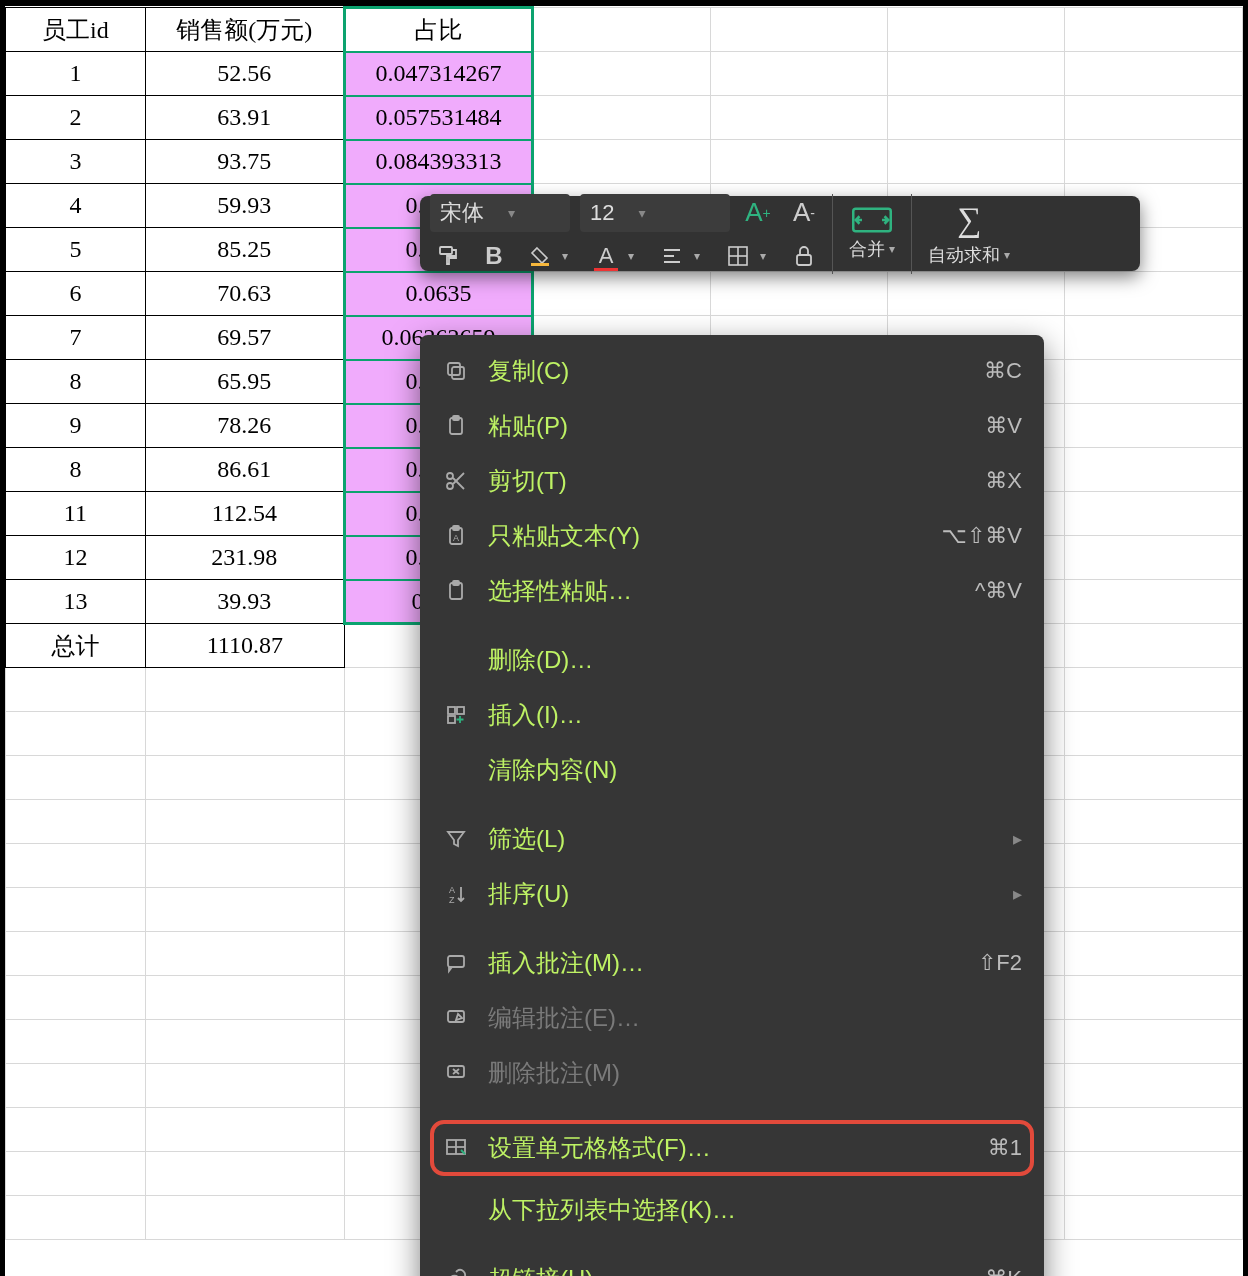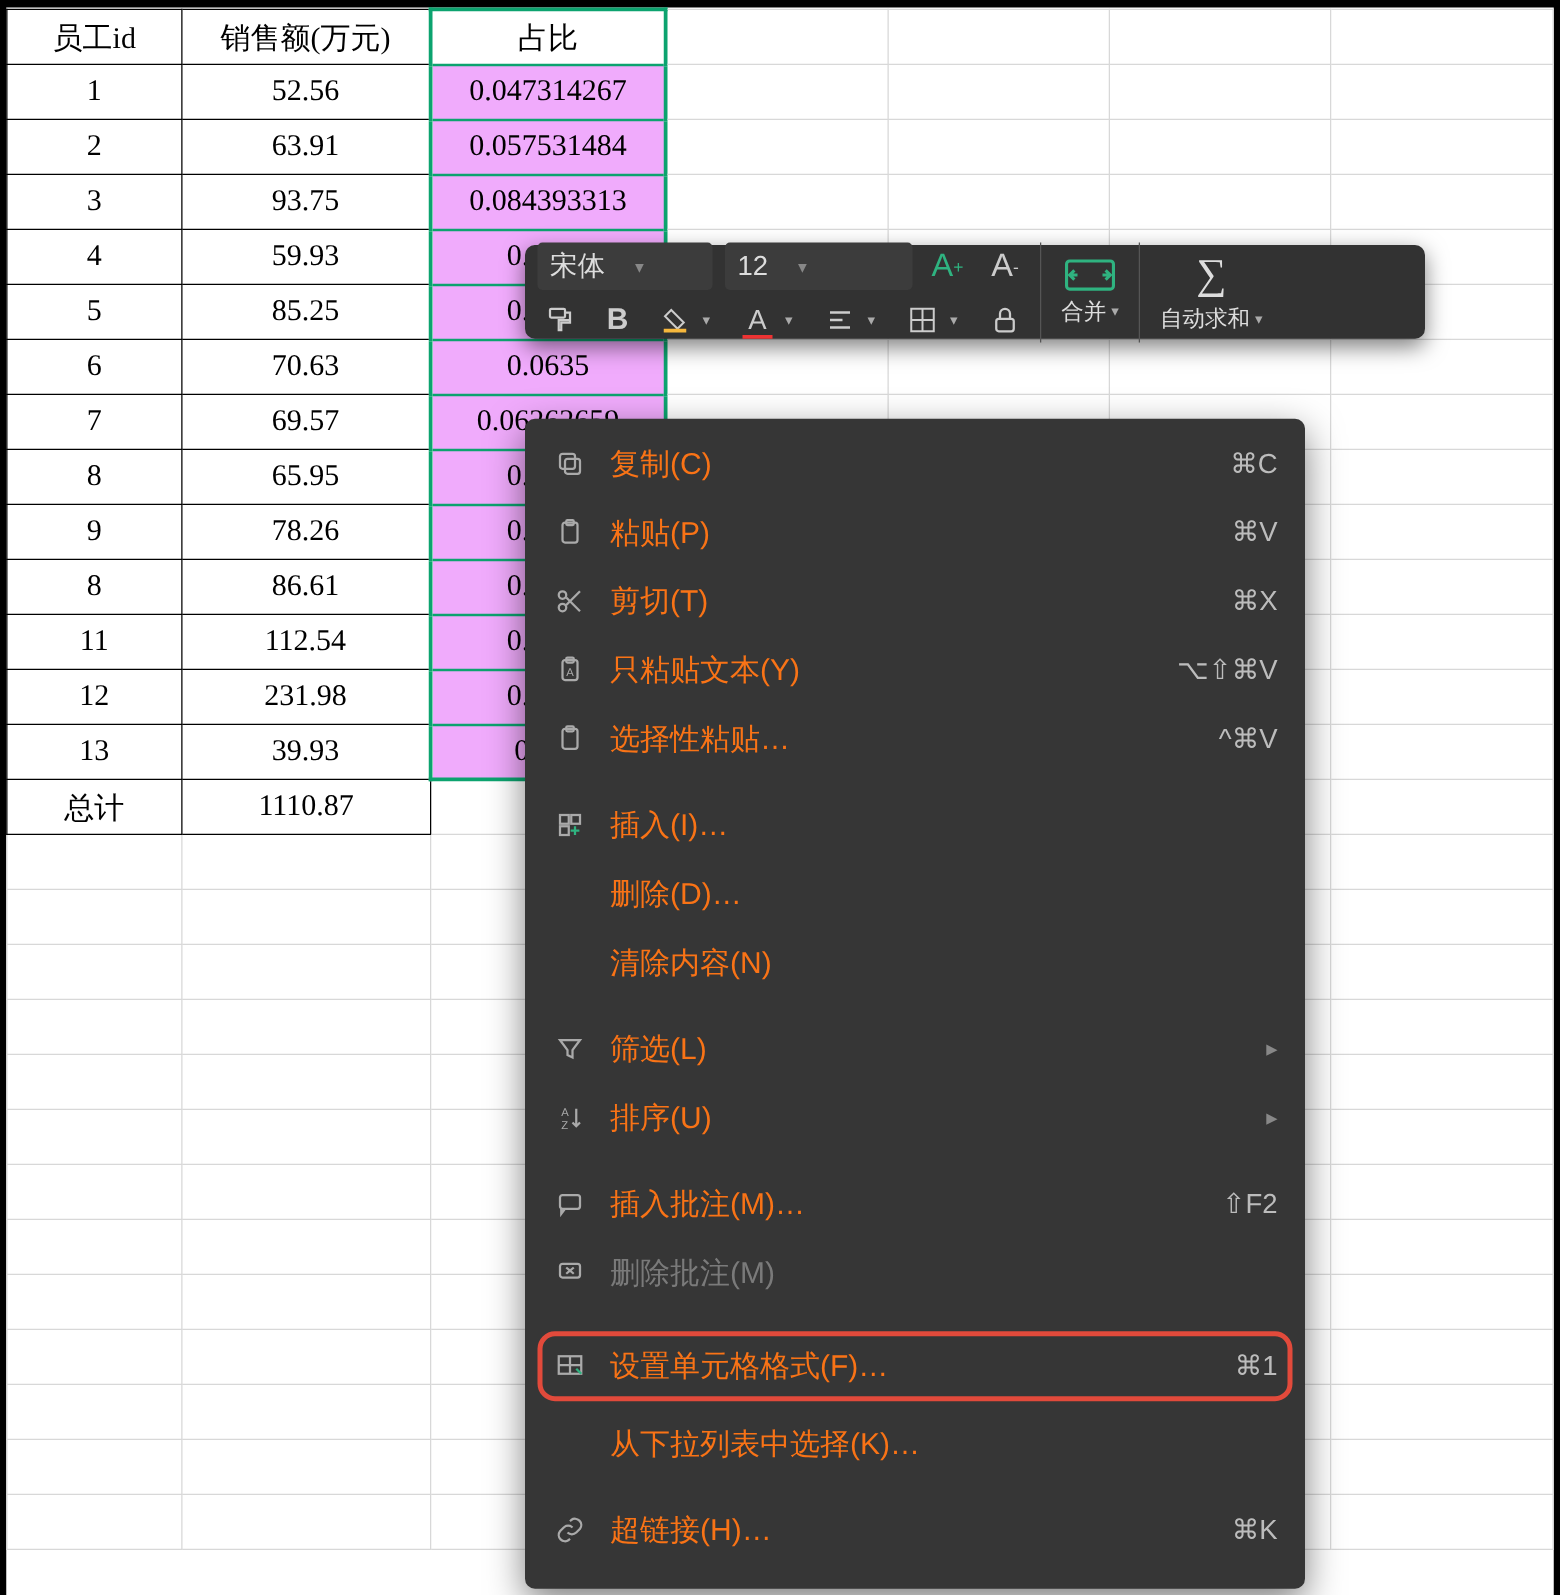--- a/index.html
+++ b/index.html
@@ -132,21 +132,21 @@
     padding: 0 22px;
     gap: 18px;
     position: relative;
   }
   .cm-item .ic {
     width: 28px; height:28px;
     display:flex;align-items:center;justify-content:center;
     color:#aaa;flex:0 0 28px;
   }
   .cm-item .ic svg { width:24px;height:24px;stroke:#aaa;fill:none;stroke-width:1.8; }
-  .cm-item .txt { flex:1; color:#f97316; }
+  .cm-item .txt { flex:1; color:#bef264; }
   .cm-item.disabled .txt { color:#7a7a7a; }
   .cm-item .sc { color:#bcbcbc; font-size:22px; }
   .cm-item .arrow { color:#888; font-size:18px; }
   .cm-sep { height:14px; }
   .highlight-ring {
     position:absolute;
     left:10px;right:10px;top:6px;bottom:6px;
     border:4px solid #e24a3b;
     border-radius:14px;
     pointer-events:none;
@@ -547,36 +547,36 @@
         <svg viewBox="0 0 24 24">
           <rect x="6" y="4" width="12" height="16" rx="2"></rect>
           <rect x="9" y="2" width="6" height="4" rx="1"></rect>
         </svg>
       </span>
     <span class="txt">选择性粘贴…</span>
     <span class="sc">^⌘V</span>
   </div>
   <div class="cm-sep"></div>
   <div class="cm-item">
+    <span class="ic"></span>
+    <span class="txt">删除(D)…</span>
+  </div>
+  <div class="cm-item">
     <span class="ic">
         <svg viewBox="0 0 24 24">
           <rect x="4" y="4" width="7" height="7"></rect>
           <rect x="13" y="4" width="7" height="7"></rect>
           <rect x="4" y="13" width="7" height="7"></rect>
           <path d="M16 13v7m-3.5-3.5h7" stroke="#2fb380"></path>
         </svg>
       </span>
     <span class="txt">插入(I)…</span>
   </div>
   <div class="cm-item">
     <span class="ic"></span>
-    <span class="txt">删除(D)…</span>
-  </div>
-  <div class="cm-item">
-    <span class="ic"></span>
     <span class="txt">清除内容(N)</span>
   </div>
   <div class="cm-sep"></div>
   <div class="cm-item">
     <span class="ic">
         <svg viewBox="0 0 24 24">
           <path d="M4 5h16l-6 8v6l-4-2v-4z"></path>
         </svg>
       </span>
     <span class="txt">筛选(L)</span>
@@ -596,20 +596,29 @@
   <div class="cm-sep"></div>
   <div class="cm-item">
     <span class="ic">
         <svg viewBox="0 0 24 24">
           <rect x="4" y="5" width="16" height="11" rx="2"></rect>
           <path d="M8 16l-3 4v-4"></path>
         </svg>
       </span>
     <span class="txt">插入批注(M)…</span>
     <span class="sc">⇧F2</span>
+  </div>
+  <div class="cm-item disabled">
+    <span class="ic">
+        <svg viewBox="0 0 24 24" stroke="#666">
+          <rect x="4" y="5" width="16" height="11" rx="2"></rect>
+          <path d="M14 8l4 4-6 2 2-6z"></path>
+        </svg>
+      </span>
+    <span class="txt">编辑批注(E)…</span>
   </div>
   <div class="cm-item disabled">
     <span class="ic">
         <svg viewBox="0 0 24 24" stroke="#666">
           <rect x="4" y="5" width="16" height="11" rx="2"></rect>
           <line x1="9" y1="8" x2="15" y2="13"></line>
           <line x1="15" y1="8" x2="9" y2="13"></line>
         </svg>
       </span>
     <span class="txt">删除批注(M)</span>

